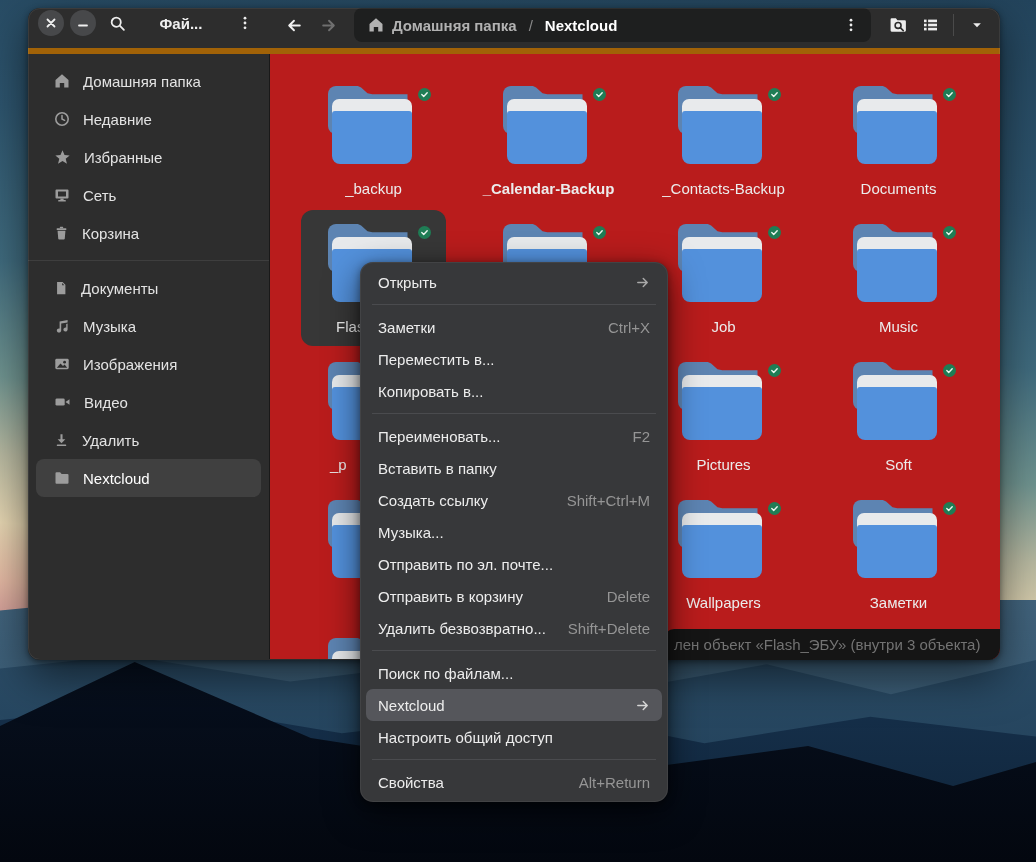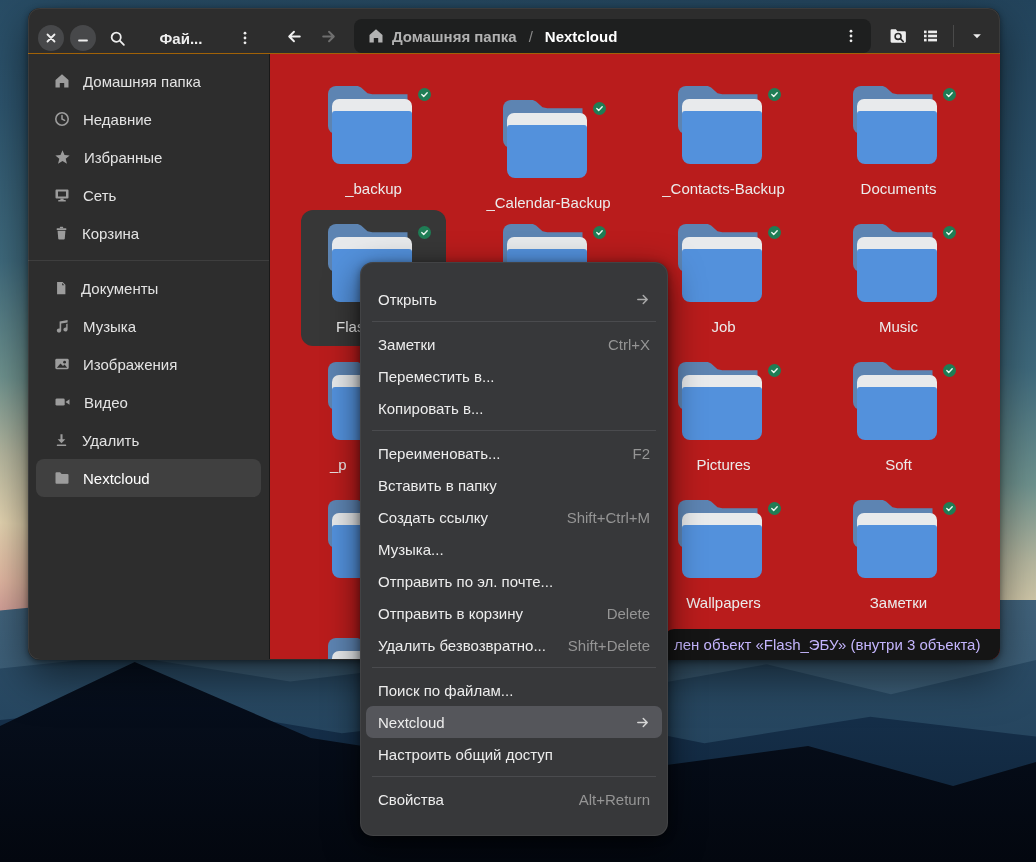--- a/index.html
+++ b/index.html
@@ -19,22 +19,22 @@
   .mtn-3 { height:165px; background:linear-gradient(180deg,#16304b,#0e2338);
     clip-path:polygon(0 14%,16% 4%,33% 22%,52% 8%,68% 28%,84% 12%,100% 24%,100% 100%,0 100%); }
   .mtn-4 { height:200px; background:linear-gradient(180deg,#07101f,#03070f);
     clip-path:polygon(0 32%,13% 0%,30% 38%,55% 58%,78% 42%,92% 62%,100% 50%,100% 100%,0 100%); }
 
   
   .window { position:absolute; left:28px; top:8px; width:972px; height:652px;
     border-radius:12px; background:#1e1e1e; overflow:hidden;
     box-shadow:0 2px 6px rgba(0,0,0,.45), 0 16px 44px rgba(0,0,0,.55);
     outline:1px solid rgba(255,255,255,.07); outline-offset:-1px; }
-  .headerbar { height:46px; background:#2d2d2d; display:flex; align-items:flex-end;
-    border-bottom:1px solid #a16207; }
+  .headerbar { height:46px; background:#2d2d2d; display:flex; align-items:flex-start;
+    border-bottom:6px solid #a16207; }
   .hb-left { width:242px; flex:none; display:flex; align-items:center; gap:6px; padding:0 10px 0 10px; }
   .winbtn { width:26px; height:26px; border-radius:50%; background:#47484a; color:#efefef;
     display:flex; align-items:center; justify-content:center; flex:none; }
   .hb-iconbtn { width:30px; height:30px; border-radius:7px; color:#ededed;
     display:flex; align-items:center; justify-content:center; flex:none; }
   .hb-title { color:#efefef; font-size:15px; font-weight:700; flex:1; text-align:center;
     white-space:nowrap; overflow:hidden; }
   .hb-right { flex:1; display:flex; align-items:center; padding:0 8px 0 8px; gap:2px; }
   .nav-arrow { width:32px; height:30px; display:flex; align-items:center; justify-content:center; color:#efefef; }
   .nav-arrow.dim { color:#6f6f6f; }
@@ -70,25 +70,25 @@
     background:var(--f-stripe); border-radius:7px 7px 0 0; }
   .folder-front { position:absolute; left:6px; top:25px; width:80px; height:53px;
     background:var(--f-front); border-radius:3px 3px 8px 8px; }
   .badge { position:absolute; top:12px; right:30px; width:13px; height:13px; }
   .cell .name { position:absolute; left:-8px; right:-8px; top:104px; text-align:center;
     font-size:15px; color:#ececec; white-space:nowrap; }
   .cell.shift-label .name { text-align:left; padding-left:52px; }
 
   .statusbar { position:absolute; right:0; bottom:0; left:636px; height:31px;
     background:#151515; border-radius:10px 0 0 0; display:flex; align-items:center;
-    color:#c4b5fd; font-size:15px; padding:0 12px 0 10px; white-space:nowrap; z-index:50; }
+    color:#737373; font-size:15px; padding:0 12px 0 10px; white-space:nowrap; z-index:50; }
 
   
   .ctxmenu { position:absolute; left:360px; top:262px; width:308px; z-index:100;
-    background:#37383a; border-radius:13px; padding:21px 6px;
+    background:#37383a; border-radius:13px; padding:4px 6px;
     box-shadow:0 10px 34px rgba(0,0,0,.6), 0 2px 8px rgba(0,0,0,.4);
     outline:1px solid rgba(255,255,255,.06); outline-offset:-1px; }
   .mi { height:32px; display:flex; align-items:center; padding:0 12px; border-radius:7px;
     font-size:15px; color:#ededed; }
   .mi .lbl { flex:1; white-space:nowrap; }
   .mi .accel { color:#959595; margin-left:16px; white-space:nowrap; }
   .mi .sub { color:#a9a9a9; margin-left:16px; display:flex; }
   .mi.hl { background:#55565b; }
   .mi.hl .sub { color:#d6d6d6; }
   .mdiv { height:1px; background:#4a4b4e; margin:6px 6px; }
@@ -321,21 +321,21 @@
             <div class="folder-front"></div>
           </div>
           <span class="badge icon">
             <svg width="13" height="13" viewBox="0 0 13 13">
               <circle cx="6.5" cy="6.5" r="6.5" fill="#1f7d55"></circle>
               <path d="M3.8 6.6l1.9 1.9 3.5-3.8" stroke="#eaf5ee" stroke-width="1.4" fill="none" stroke-linecap="round" stroke-linejoin="round"></path>
             </svg>
           </span>
           <div class="name">_backup</div>
         </div>
-        <div class="cell" style="left: 191px; top: 36px;">
+        <div class="cell" style="left: 191px; top: 22px; font-weight: bold;">
           <div class="fwrap">
             <div class="folder-back"></div>
             <div class="folder-stripe"></div>
             <div class="folder-front"></div>
           </div>
           <span class="badge icon">
             <svg width="13" height="13" viewBox="0 0 13 13">
               <circle cx="6.5" cy="6.5" r="6.5" fill="#1f7d55"></circle>
               <path d="M3.8 6.6l1.9 1.9 3.5-3.8" stroke="#eaf5ee" stroke-width="1.4" fill="none" stroke-linecap="round" stroke-linejoin="round"></path>
             </svg>

